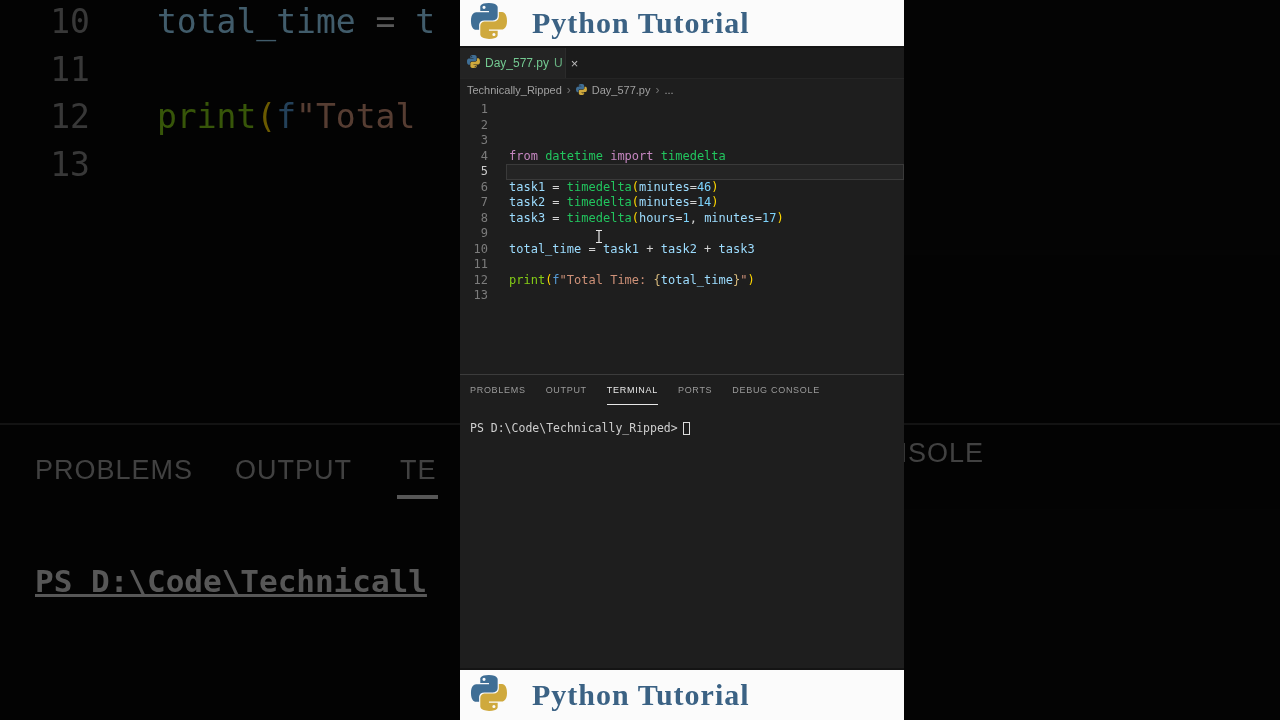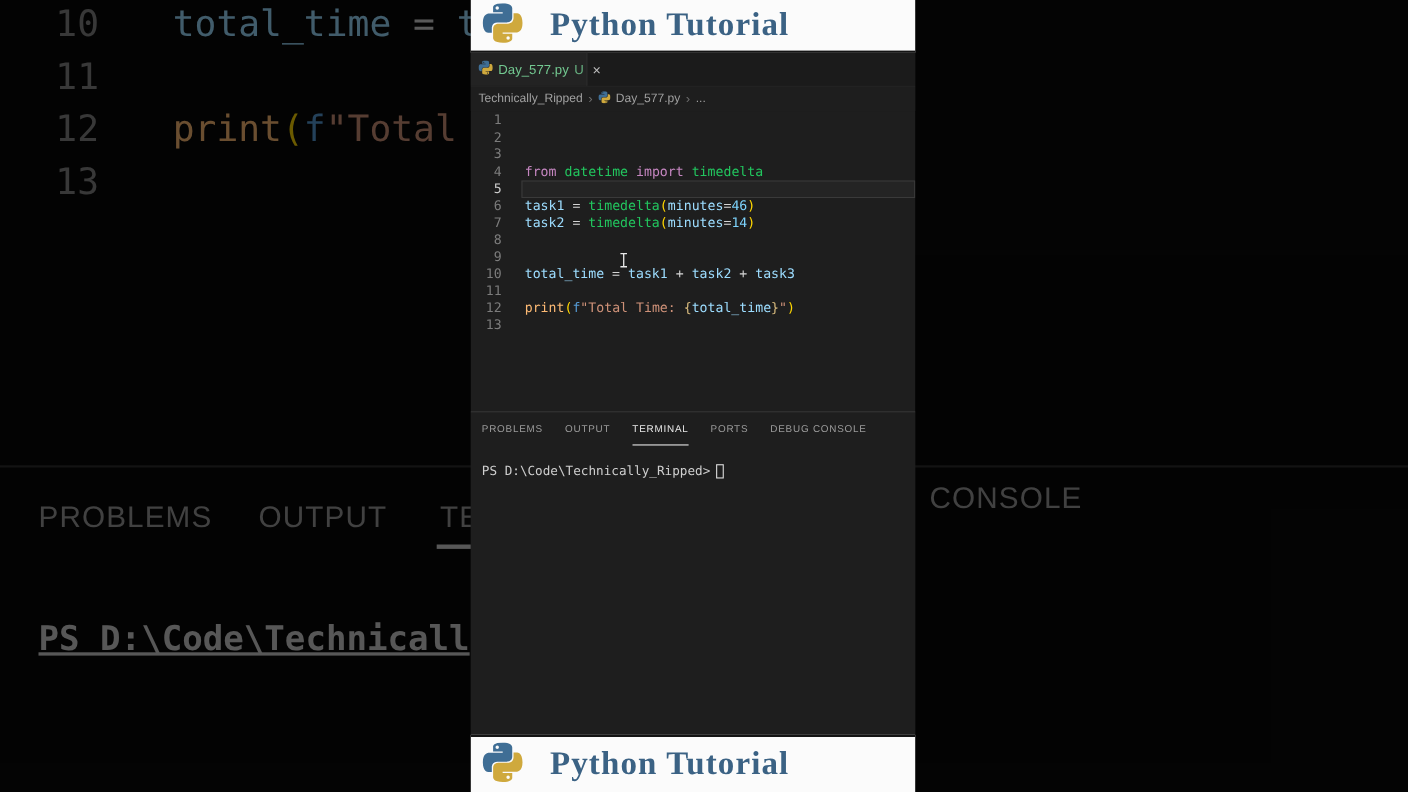--- a/index.html
+++ b/index.html
@@ -12,21 +12,21 @@
     font-family:"DejaVu Sans Mono", monospace; font-size:33px; color:#858585; }
   .ghost-code { position:absolute; left:157px; white-space:pre;
     font-family:"DejaVu Sans Mono", monospace; font-size:33px; }
   .ghost-tab { position:absolute; font-size:27px; letter-spacing:1px; color:#9b9b9b; }
   .ghost-underline { position:absolute; left:397px; top:495px; width:41px; height:4px; background:#d0d0d0; }
   .ghost-border { position:absolute; left:0; top:423px; width:1280px; height:2px; background:#2e2e2e; }
   .ghost-term { position:absolute; left:35px; top:563px; white-space:pre;
     font-family:"DejaVu Sans Mono", monospace; font-size:31px; font-weight:bold; color:#d0d0d0;text-decoration:underline; }
 
   
-  #column { position:absolute; left:428px; top:0; width:404px; height:720px;
+  #column { position:absolute; left:460px; top:0; width:444px; height:720px;
     background:#1e1e1e; display:flex; flex-direction:column;border-radius:11px; }
 
   .banner { height:48px; background:#fbfbfb; display:flex; align-items:center;
     padding-left:10px; flex:none; }
   .banner.top { border-bottom:2px solid #141414; }
   .banner.bottom { height:52px; border-top:2px solid #141414; }
   .banner svg { width:38px; height:36px; flex:none; }
   .banner-title { margin-left:24px; font-family:"Liberation Serif", serif; font-weight:bold;
     font-size:30px; letter-spacing:1px; }
 
@@ -45,21 +45,21 @@
 
   #editor { height:273px; position:relative; flex:none; padding-top:1px; }
   .code-row { display:flex; height:15.5px; align-items:center;
     font-family:"DejaVu Sans Mono", monospace; font-size:12px; line-height:15.5px; }
   .gutter { width:28px; flex:none; text-align:right; color:#7c7c7c; }
   .row-body { flex:1; margin-left:18px; padding-left:3px; white-space:pre; }
   .code-row.active .gutter { color:#cccccc; }
   .code-row.active .row-body { background:#242424; box-shadow:inset 0 0 0 1px #3a3a3a; height:15.5px; }
 
   .tk-kw{color:#c586c0} .tk-ty{color:#22c55e} .tk-vr{color:#9cdcfe} .tk-op{color:#d4d4d4}
-  .tk-nm{color:#7dd3fc} .tk-fn{color:#fdba74} .tk-st{color:#ce9178} .tk-fp{color:#569cd6}
+  .tk-nm{color:#7dd3fc} .tk-fn{color:#84cc16} .tk-st{color:#ce9178} .tk-fp{color:#569cd6}
   .tk-b1{color:#ffd700} .tk-fb{color:#d7ba7d} .tk-pl{color:#d4d4d4}
 
   #ibeam { position:absolute; left:134px; top:128px; }
 
   .panel-border { height:1px; background:#3c3c3c; flex:none; }
   #panel { flex:1; background:#1e1e1e; }
   .panel-tabs { display:flex; gap:20px; padding:10px 0 0 10px; height:30px; }
   .panel-tab { font-size:9px; letter-spacing:.7px; color:#9b9b9b; padding-bottom:4px; }
   .panel-tab.active { color:#e7e7e7; border-bottom:1px solid #e7e7e7; }
   .terminal-line { margin:16px 0 0 10px; display:flex; align-items:flex-end;
@@ -147,20 +147,21 @@
         <div class="code-row">
           <div class="gutter">6</div>
           <div class="row-body"><span class="tk-vr">task1</span><span class="tk-op"> = </span><span class="tk-ty">timedelta</span><span class="tk-b1">(</span><span class="tk-vr">minutes</span><span class="tk-op">=</span><span class="tk-nm">46</span><span class="tk-b1">)</span></div>
         </div>
         <div class="code-row">
           <div class="gutter">7</div>
           <div class="row-body"><span class="tk-vr">task2</span><span class="tk-op"> = </span><span class="tk-ty">timedelta</span><span class="tk-b1">(</span><span class="tk-vr">minutes</span><span class="tk-op">=</span><span class="tk-nm">14</span><span class="tk-b1">)</span></div>
         </div>
         <div class="code-row">
           <div class="gutter">8</div>
+          <div class="row-body"><span class="tk-vr">task3</span><span class="tk-op"> = </span><span class="tk-ty">timedelta</span><span class="tk-b1">(</span><span class="tk-vr">hours</span><span class="tk-op">=</span><span class="tk-nm">1</span><span class="tk-op">, </span><span class="tk-vr">minutes</span><span class="tk-op">=</span><span class="tk-nm">17</span><span class="tk-b1">)</span></div>
         </div>
         <div class="code-row">
           <div class="gutter">9</div>
           <div class="row-body"></div>
         </div>
         <div class="code-row">
           <div class="gutter">10</div>
           <div class="row-body"><span class="tk-vr">total_time</span><span class="tk-op"> = </span><span class="tk-vr">task1</span><span class="tk-op"> + </span><span class="tk-vr">task2</span><span class="tk-op"> + </span><span class="tk-vr">task3</span></div>
         </div>
         <div class="code-row">

